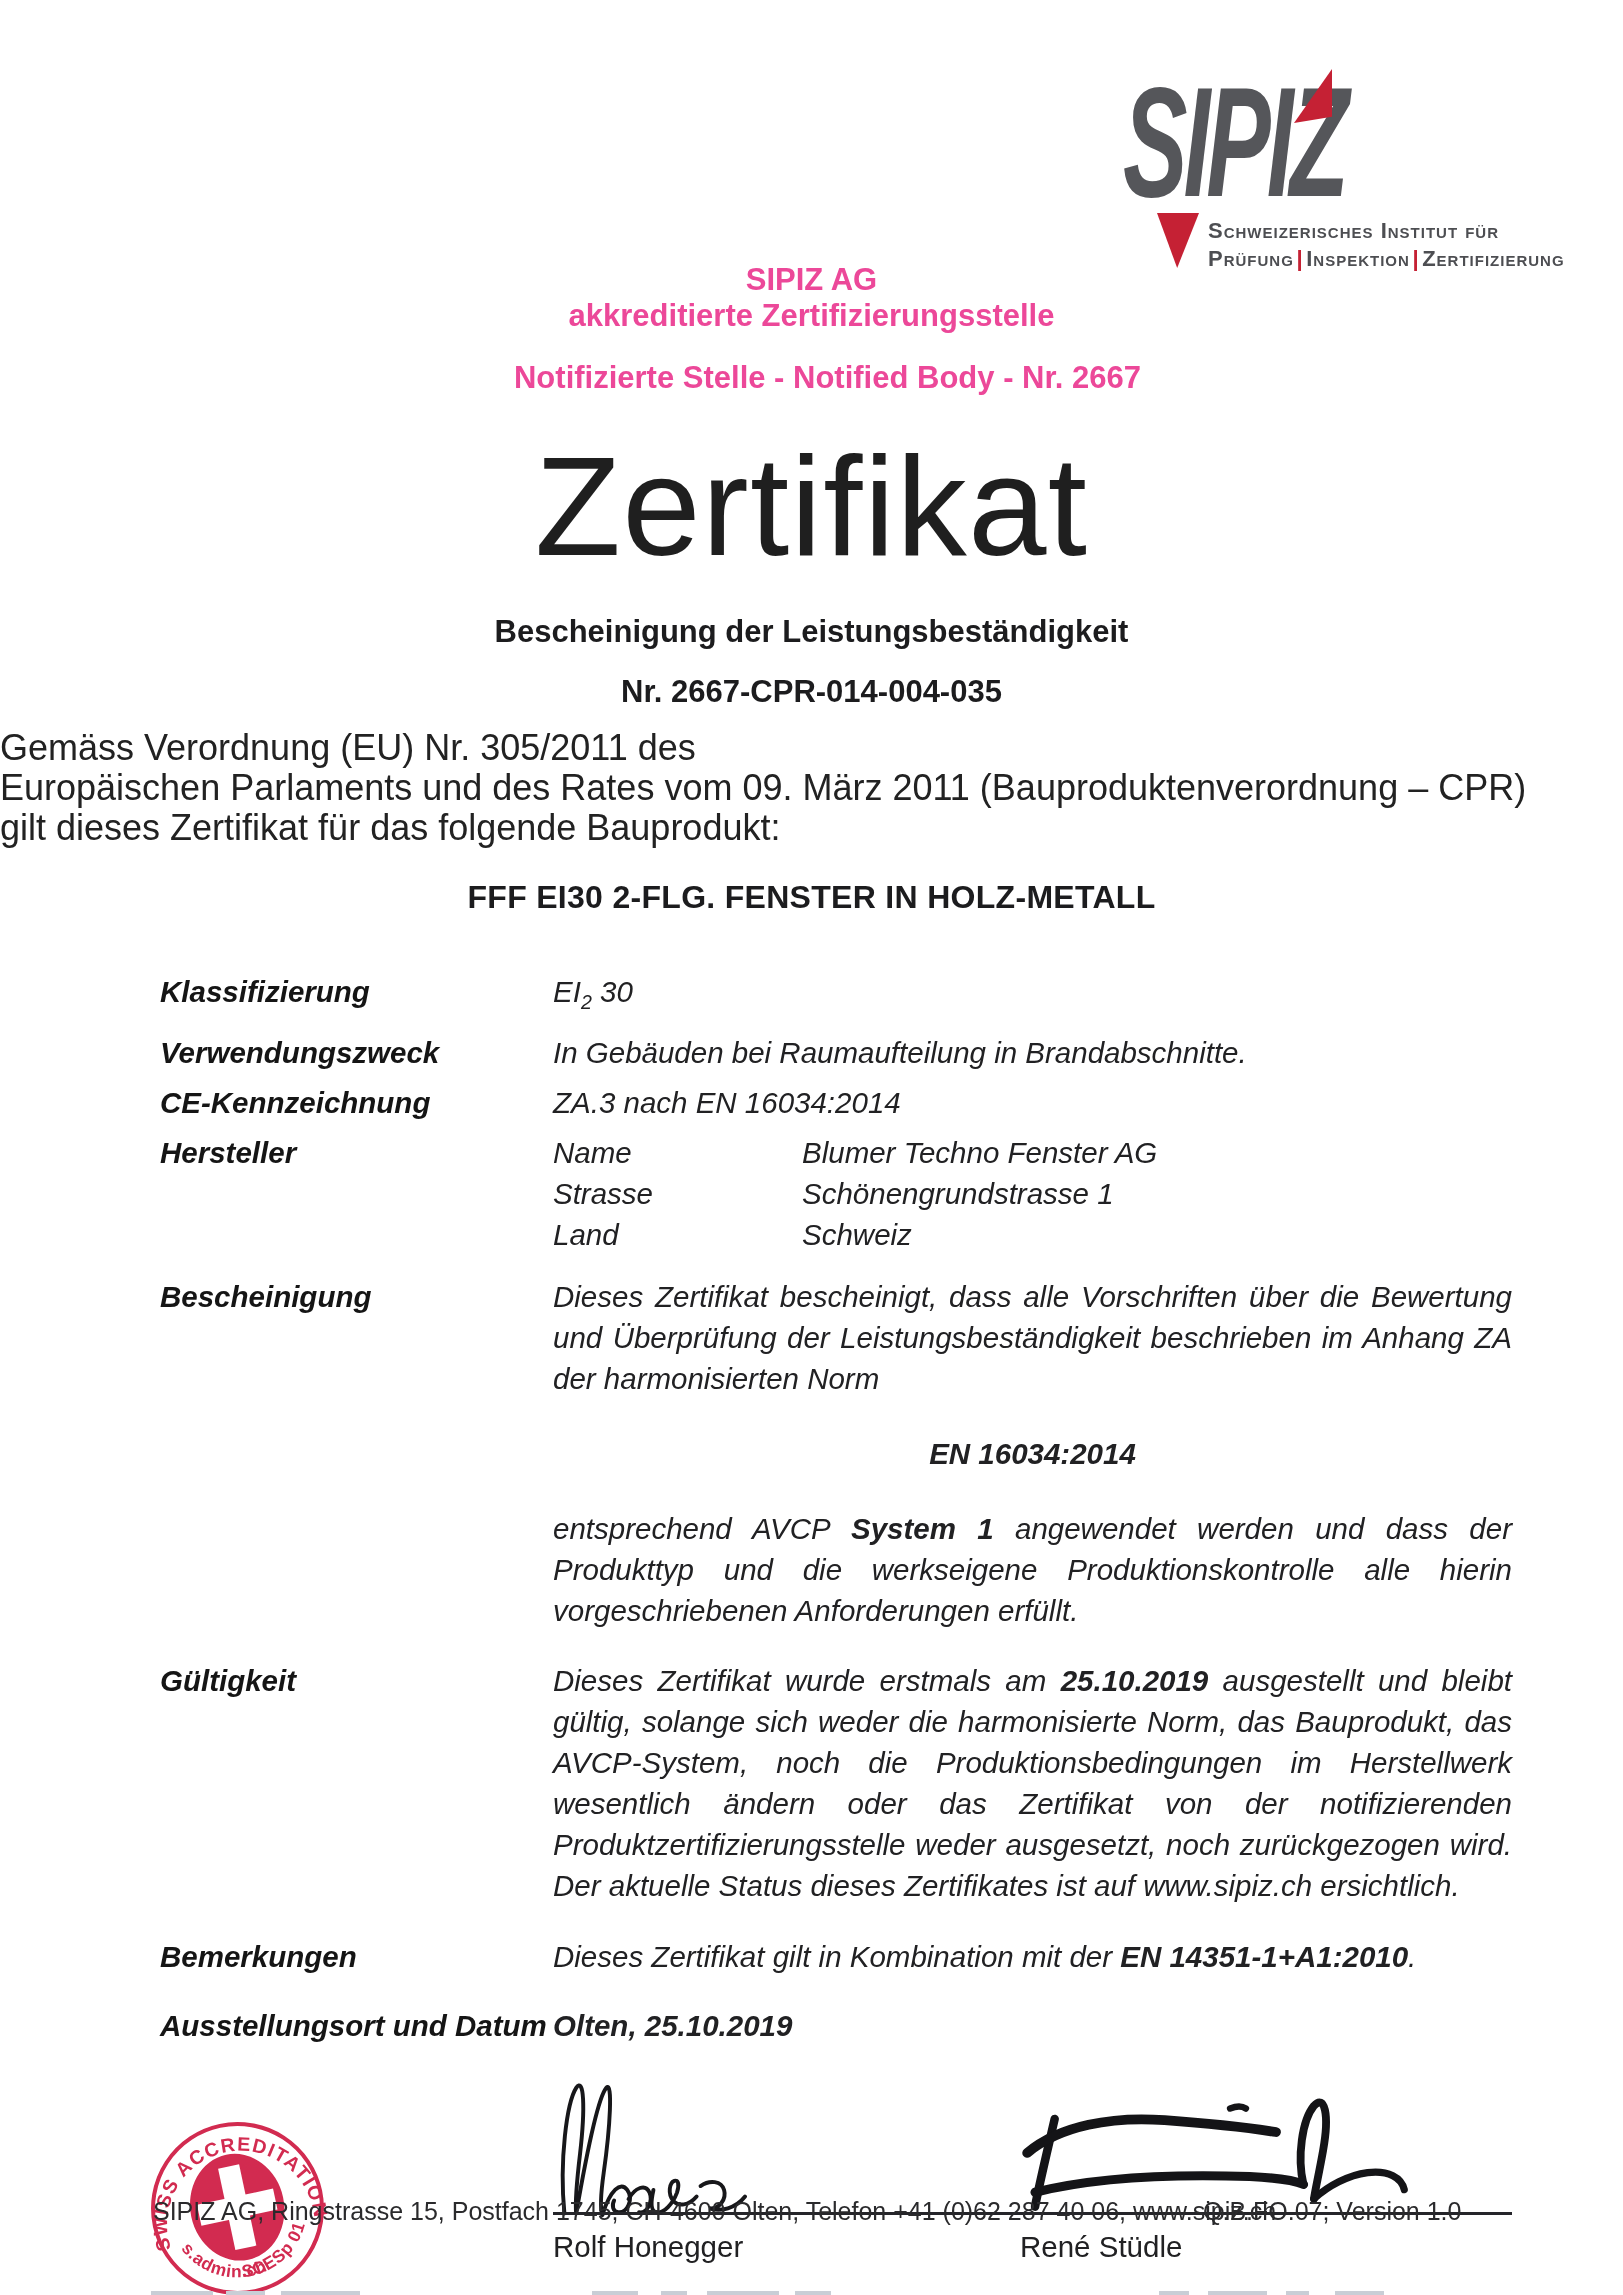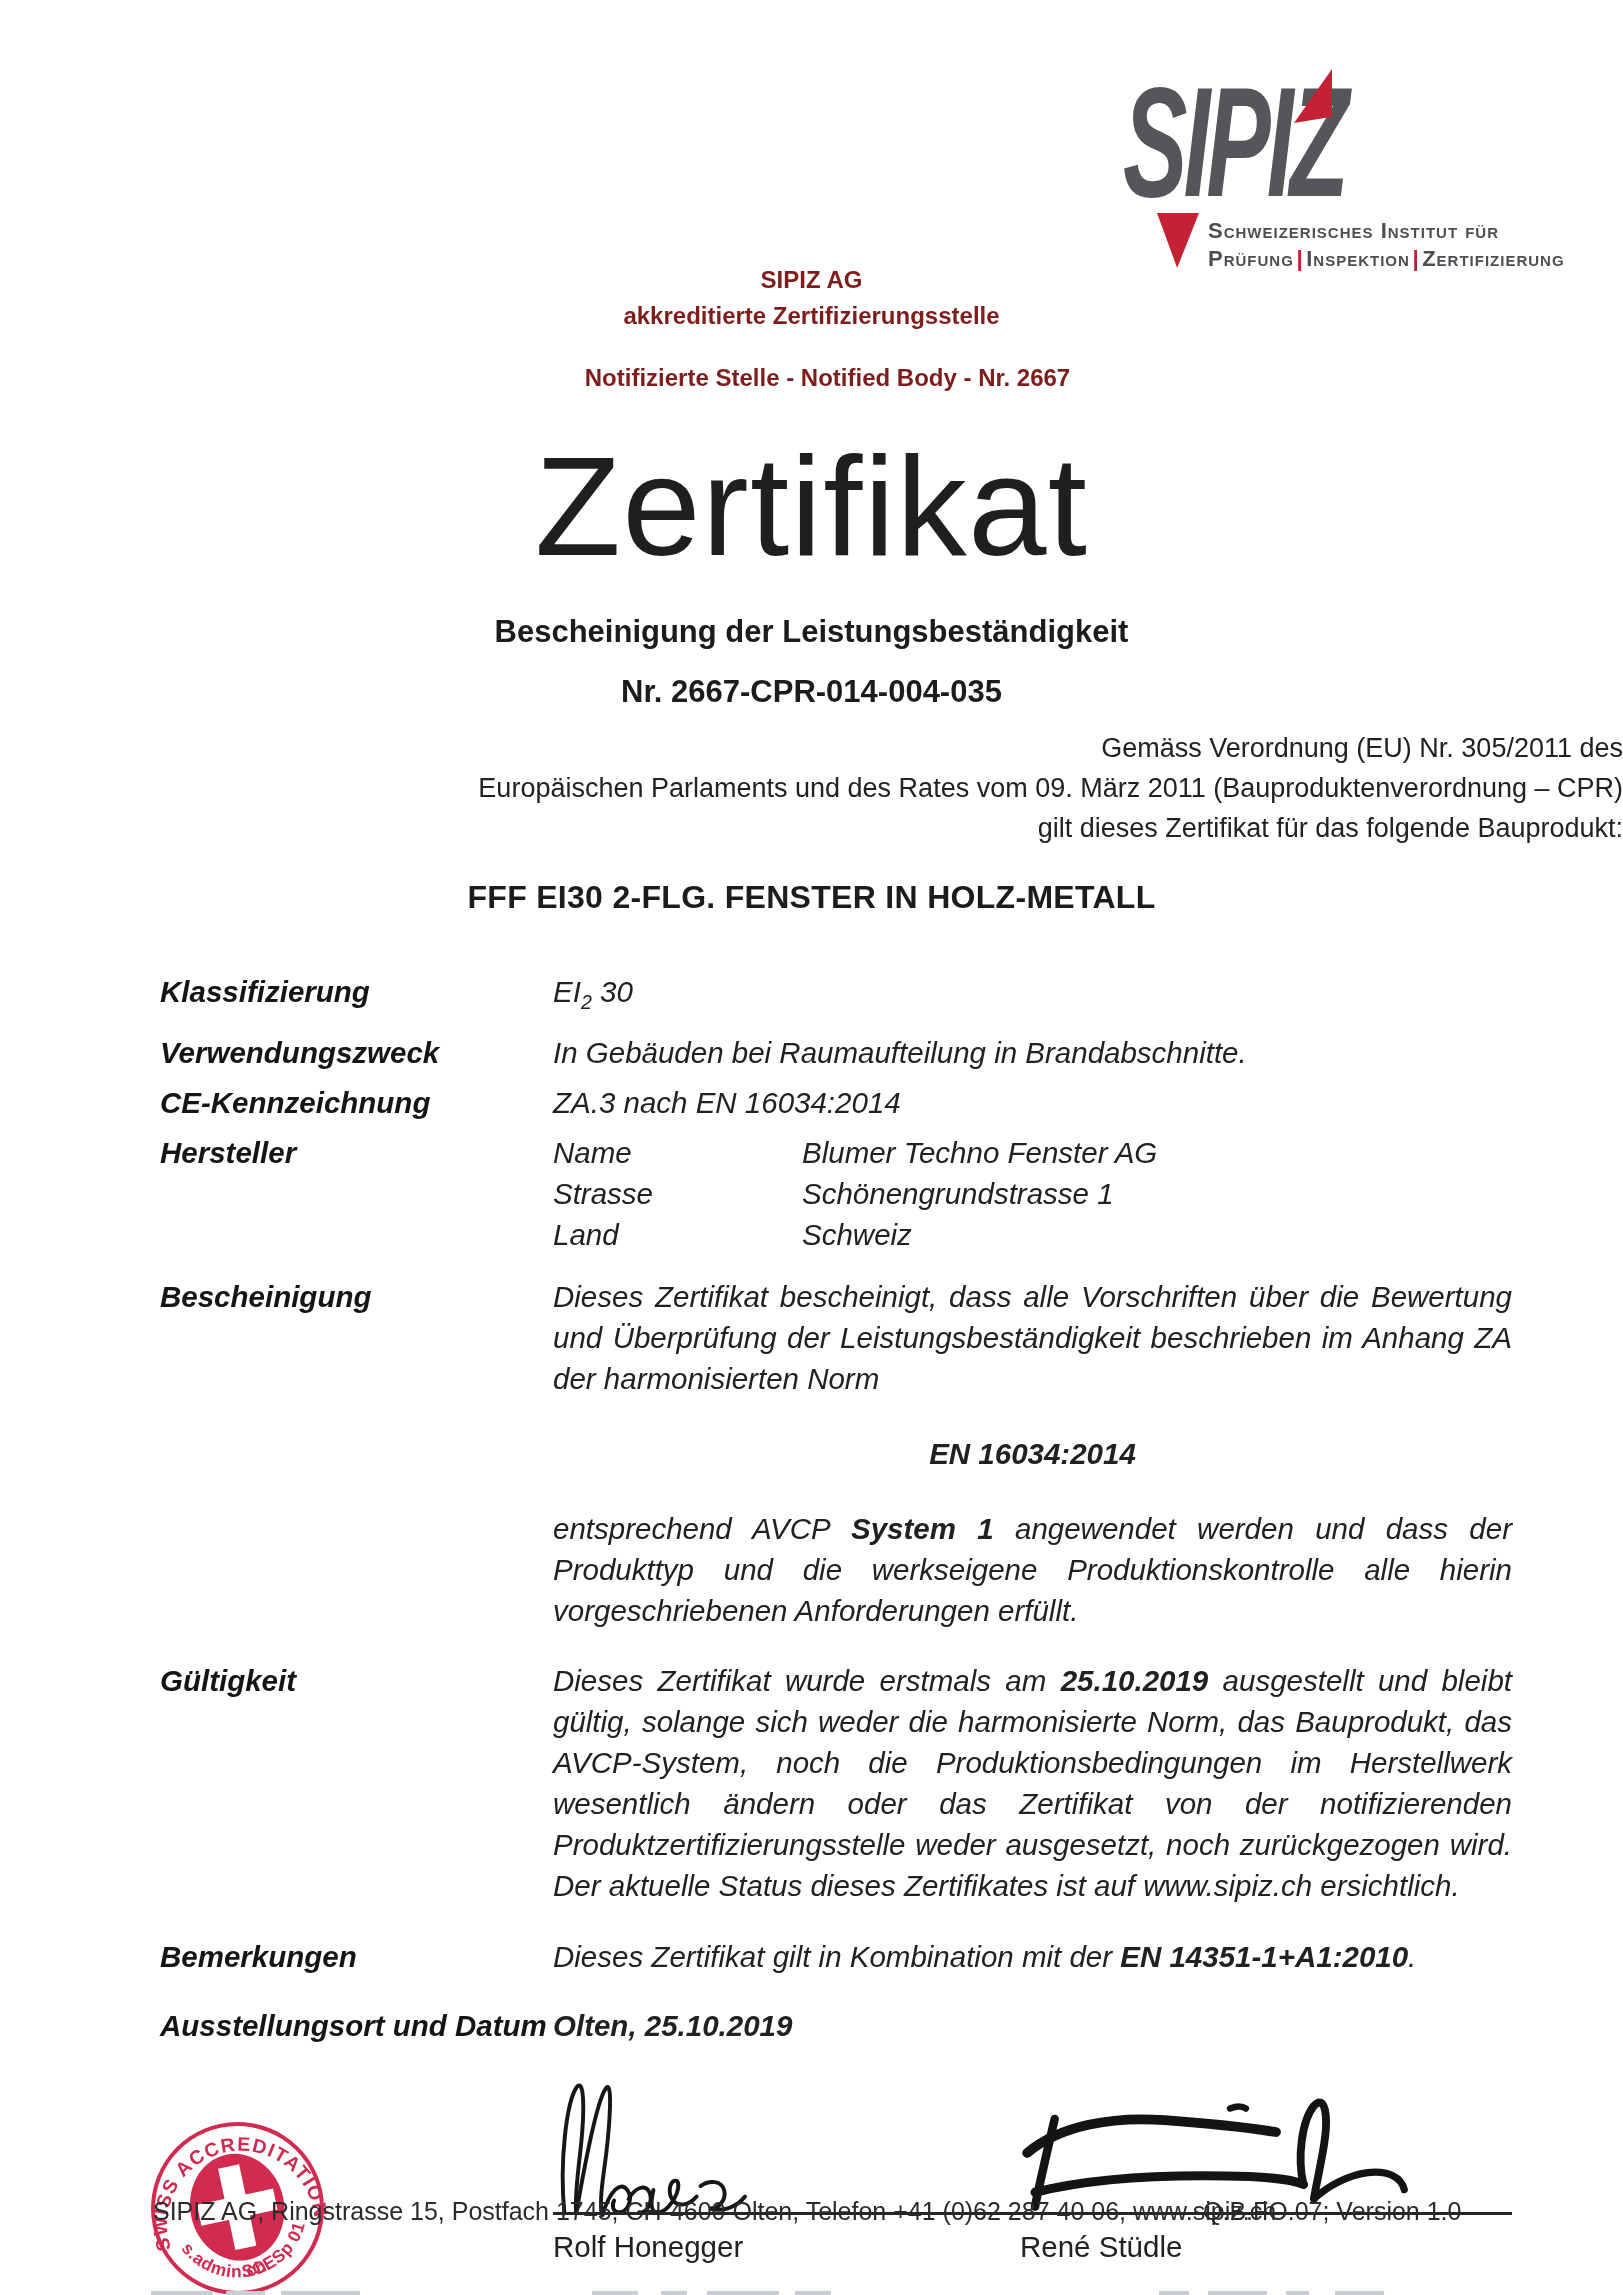--- a/index.html
+++ b/index.html
@@ -18,27 +18,27 @@
   .tri{position:absolute; background:#c52134;}
   .tri-top{left:171px; top:-7.9px; width:38px; height:54px;
     clip-path:polygon(100% 0, 100% 88%, 0 100%);}
   .tri-bottom{left:34px; top:136px; width:42px; height:55px;
     clip-path:polygon(0 0, 100% 0, 48% 100%);}
   .tagline{margin:9.2px 0 0 85px; color:#4d4e52; font-weight:600;
     font-variant:small-caps; font-size:22px; line-height:27.5px; letter-spacing:1px; white-space:nowrap;}
   .tagline .sep{color:#c52134; font-weight:700; padding:0 2.6px;}
   
   .header{padding-top:262px; text-align:center;}
-  .h-line{font-size:24px; font-weight:700; line-height:36px; color:#7f1d1d;}
+  .h-line{font-size:31px; font-weight:700; line-height:36px; color:#ec4899;}
   .notified{margin-top:26px;padding-left:32px;}
   .main-title{margin-top:33px; text-align:center; font-size:141px; line-height:154px;
     font-weight:400; color:#1f1f1f; letter-spacing:1.3px;}
   .subtitle{margin-top:31px; text-align:center; font-size:31px; font-weight:700;}
   .cert-no{margin-top:23.6px; text-align:center; font-size:31px; font-weight:700;}
-  .regulation{margin-top:18.3px; text-align:right; font-size:27px; line-height:40px; color:#222;}
+  .regulation{margin-top:18.3px; text-align:left; font-size:36px; line-height:40px; color:#222;}
   .product{margin-top:31px; text-align:center; font-size:32px; font-weight:700; letter-spacing:0.3px;}
   
   .fields{margin:55px 111px 0 160px; font-size:29.5px; line-height:41px; color:#212123;font-style:italic;}
   .frow{display:flex; align-items:flex-start; margin-bottom:9.2px;}
   .flabel{width:393px; flex:0 0 393px; font-weight:700; color:#151515;}
   .fvalue{flex:1;}
   .subrow{display:flex;}
   .subkey{width:249px; flex:0 0 249px;}
   .just{text-align:justify;}
   .norm-line{text-align:center; font-weight:700; margin:34px 0;}

